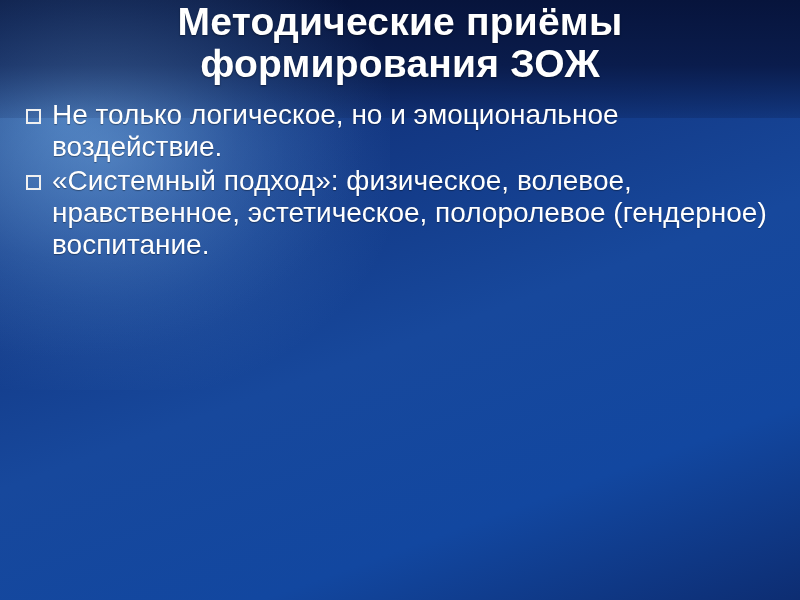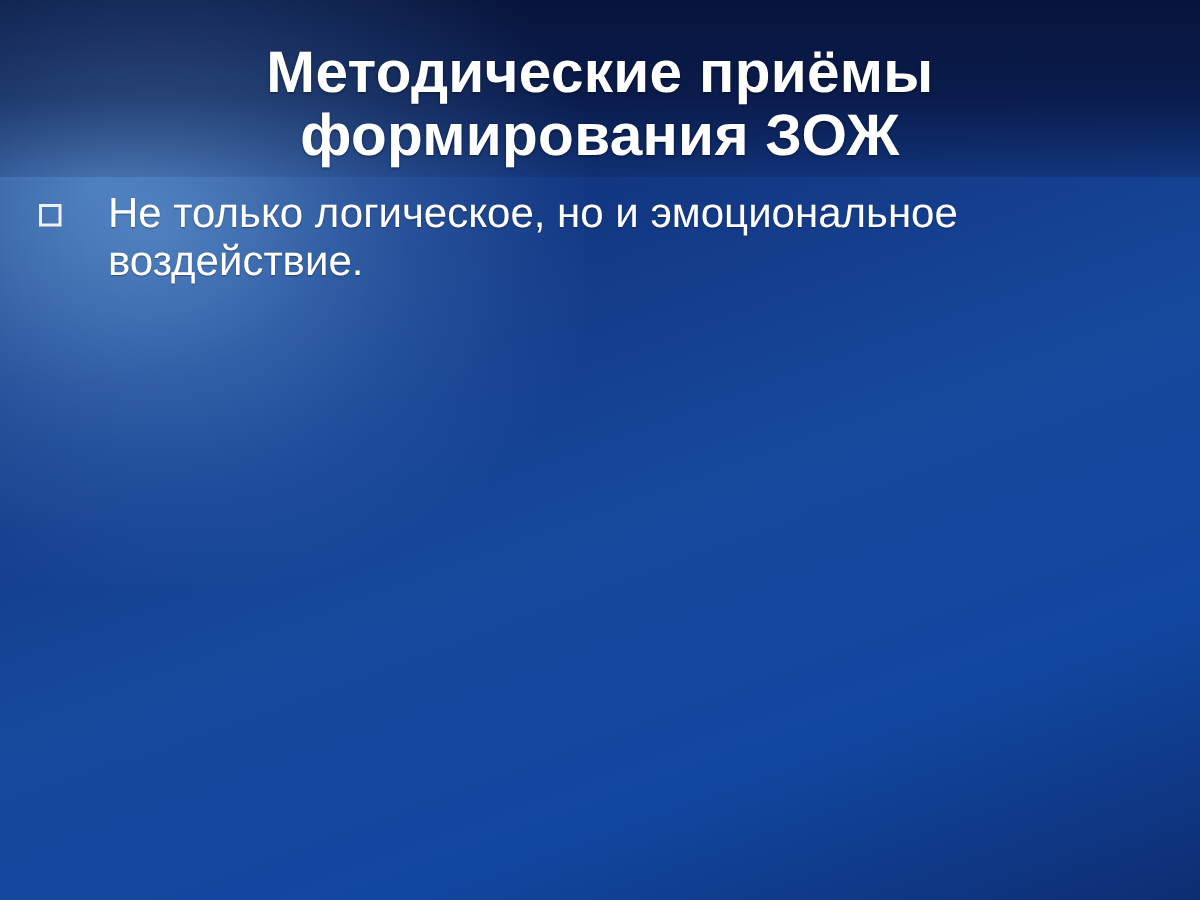--- a/index.html
+++ b/index.html
@@ -38,21 +38,21 @@
     top: -40px;
     width: 520px;
     height: 430px;
     background: radial-gradient(ellipse at 45% 45%, rgba(130,185,240,0.40) 0%, rgba(90,150,220,0.18) 45%, rgba(20,60,130,0) 75%);
     pointer-events: none;
   }
   .title {
     position: relative;
     z-index: 3;
     margin: 0;
-    padding: 28px 30px 0 30px;
+    padding: 1px 30px 0 30px;
     text-align: center;
     color: #ffffff;
     font-size: 39px;
     font-weight: bold;
     line-height: 1.08;
     letter-spacing: 0.2px;
     text-shadow: 0 1px 2px rgba(0,0,0,0.45);
   }
   .body {
     position: relative;
@@ -74,35 +74,38 @@
     border: 2px solid #f0f0f0;
     background: transparent;
     box-sizing: border-box;
   }
   .bullet-text {
     flex: 1 1 auto;
     color: #ffffff;
     font-size: 28px;
     line-height: 1.14;
     text-shadow: 0 1px 1px rgba(0,0,0,0.35);
-    margin-left: 20px;
   }
 </style>
 </head>
 <body>
 
 <div class="slide">
   <div class="glow"></div>
 
   <h1 class="title">Методические приёмы формирования ЗОЖ</h1>
 
   <div class="body">
 
     <div class="bullet-row">
       <span class="bullet-marker"></span>
       <span class="bullet-text">Не только логическое, но и эмоциональное воздействие.</span>
     </div>
 
 
 
+    <div class="bullet-row">
+      <span class="bullet-marker"></span>
+      <span class="bullet-text">«Системный подход»: физическое, волевое, нравственное, эстетическое, полоролевое  (гендерное) воспитание.</span>
+    </div>
 
   </div>
 </div>
 
 </body></html>

